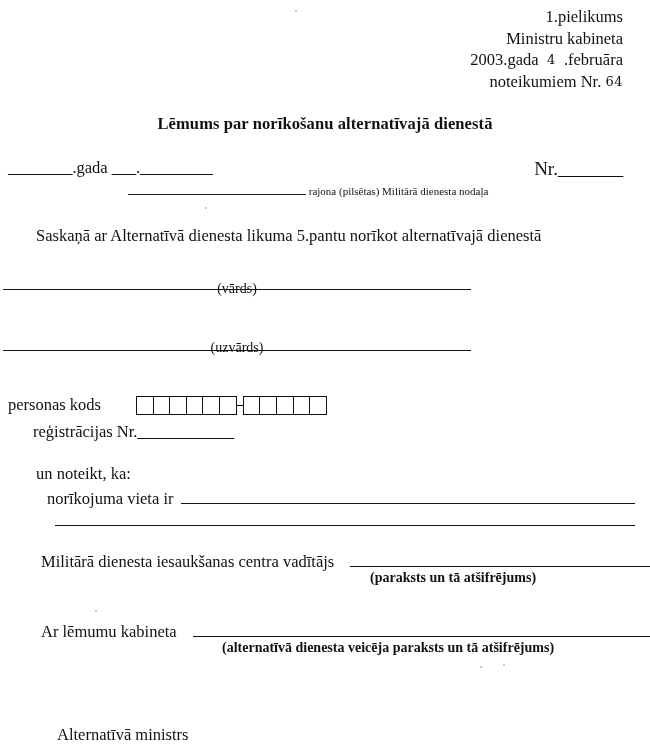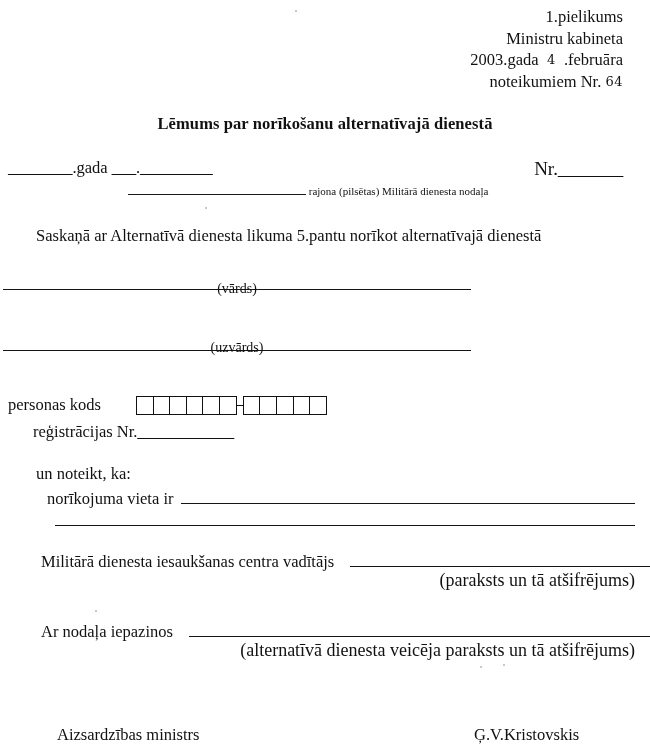--- a/index.html
+++ b/index.html
@@ -183,22 +183,23 @@
   .sig-1 { top: 550px; left: 8px; width: 627px; }
   .sig-2 { top: 620px; left: 8px; width: 627px; }
   .sig-row .fill {
     flex: 1 1 auto;
     border-bottom: 1.4px solid #141414;
     margin-left: 16px;
     height: 0.95em;
   }
   .sig-cap {
     position: absolute;
-    font-size: 18px;
-    text-align: right;
+    font-size: 14px;
+    text-align: left;
+    font-weight: bold;
   }
   .sig-cap-1 { top: 570px; left: 370px; width: 265px; }
   .sig-cap-2 { top: 640px; left: 222px; width: 413px; }
 
   
   .footer-left {
     position: absolute;
     top: 725px;
     left: 57px;
     font-size: 16.5px;
@@ -279,27 +280,26 @@
     <span class="fill"></span>
   </div>
 
   <div class="sig-row sig-1">
     <span class="lbl">Militārā dienesta iesaukšanas centra vadītājs</span>
     <span class="fill"></span>
   </div>
   <div class="sig-cap sig-cap-1">(paraksts un tā atšifrējums)</div>
 
   <div class="sig-row sig-2">
-    <span class="lbl">Ar nodaļa iepazinos</span>
+    <span class="lbl">Ar lēmumu kabineta</span>
     <span class="fill"></span>
   </div>
   <div class="sig-cap sig-cap-2">(alternatīvā dienesta veicēja paraksts un tā atšifrējums)</div>
 
-  <div class="footer-left">Aizsardzības ministrs</div>
-  <div class="footer-right">Ģ.V.Kristovskis</div>
+  <div class="footer-left">Alternatīvā ministrs</div>
 
   <div class="speck" style="top:666px; left:480px;"></div>
   <div class="speck" style="top:664px; left:503px;"></div>
   <div class="speck" style="top:10px; left:295px;"></div>
   <div class="speck" style="top:610px; left:95px;"></div>
   <div class="speck" style="top:207px; left:205px;"></div>
 
 </div>
 
 </body></html>

